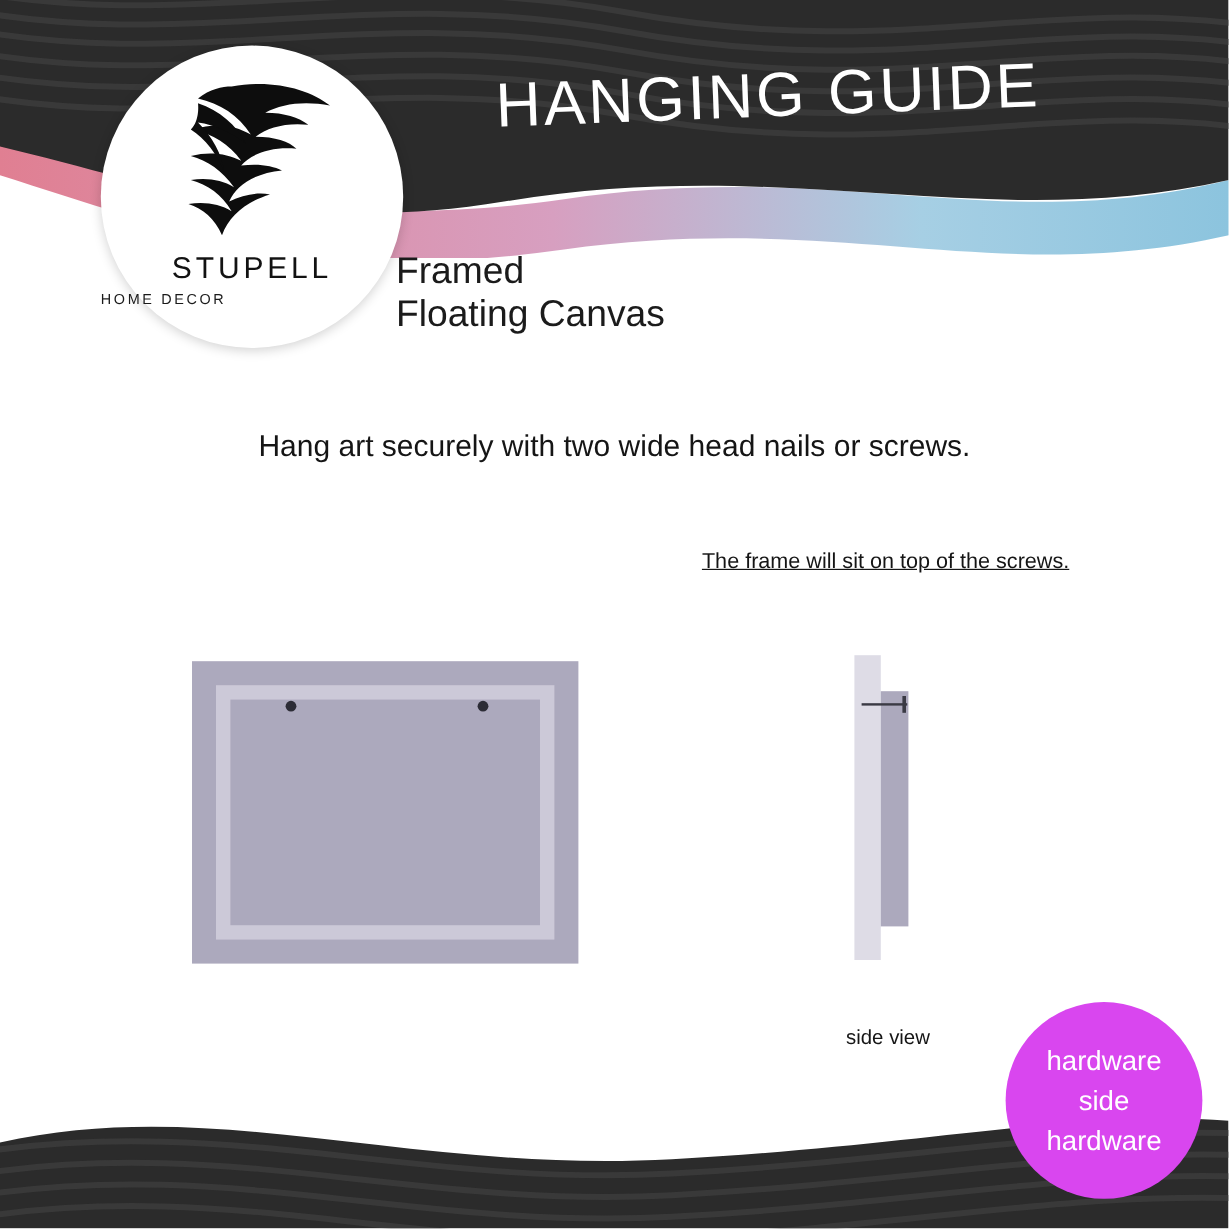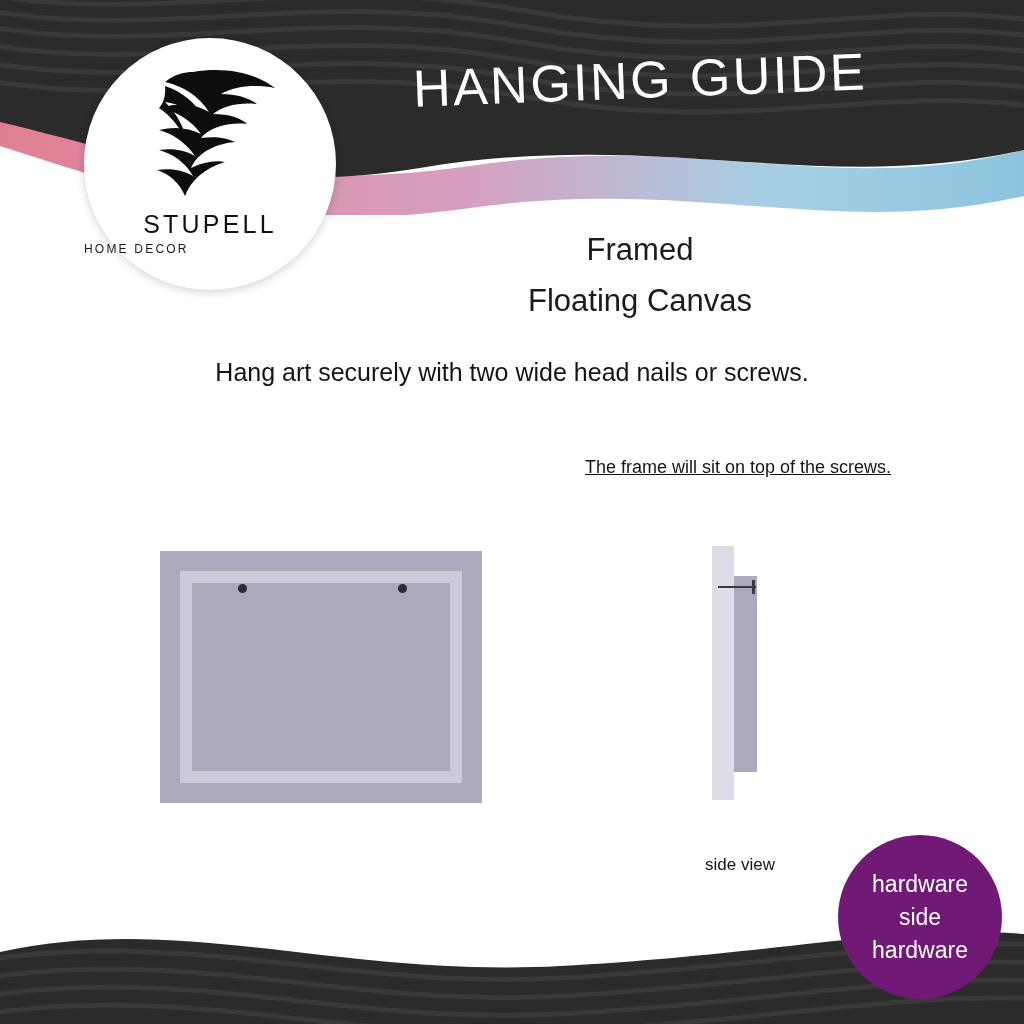--- a/index.html
+++ b/index.html
@@ -83,26 +83,26 @@
     letter-spacing: 2.5px;
     font-weight: 400;
     z-index: 5;
     transform: rotate(-2.2deg);
   }
 
   
   .product-title {
     position: absolute;
     left: 330px;
-    top: 224px;
+    top: 208px;
     width: 620px;
-    text-align: center;
+    text-align: left;
     color: #1b1b1b;
     font-size: 31px;
-    line-height: 51px;
+    line-height: 36px;
     font-weight: 400;
   }
 
   .lead {
     position: absolute;
     left: 62px;
     top: 336px;
     width: 900px;
     text-align: center;
     color: #151515;
@@ -225,21 +225,21 @@
   }
 
   
   .hardware-badge {
     position: absolute;
     right: 22px;
     bottom: 25px;
     width: 164px;
     height: 164px;
     border-radius: 50%;
-    background: #701a75;
+    background: #d946ef;
     display: flex;
     align-items: center;
     justify-content: center;
     z-index: 7;
   }
   .hardware-badge-text {
     text-align: center;
     color: #ffffff;
     font-size: 23px;
     line-height: 33px;

